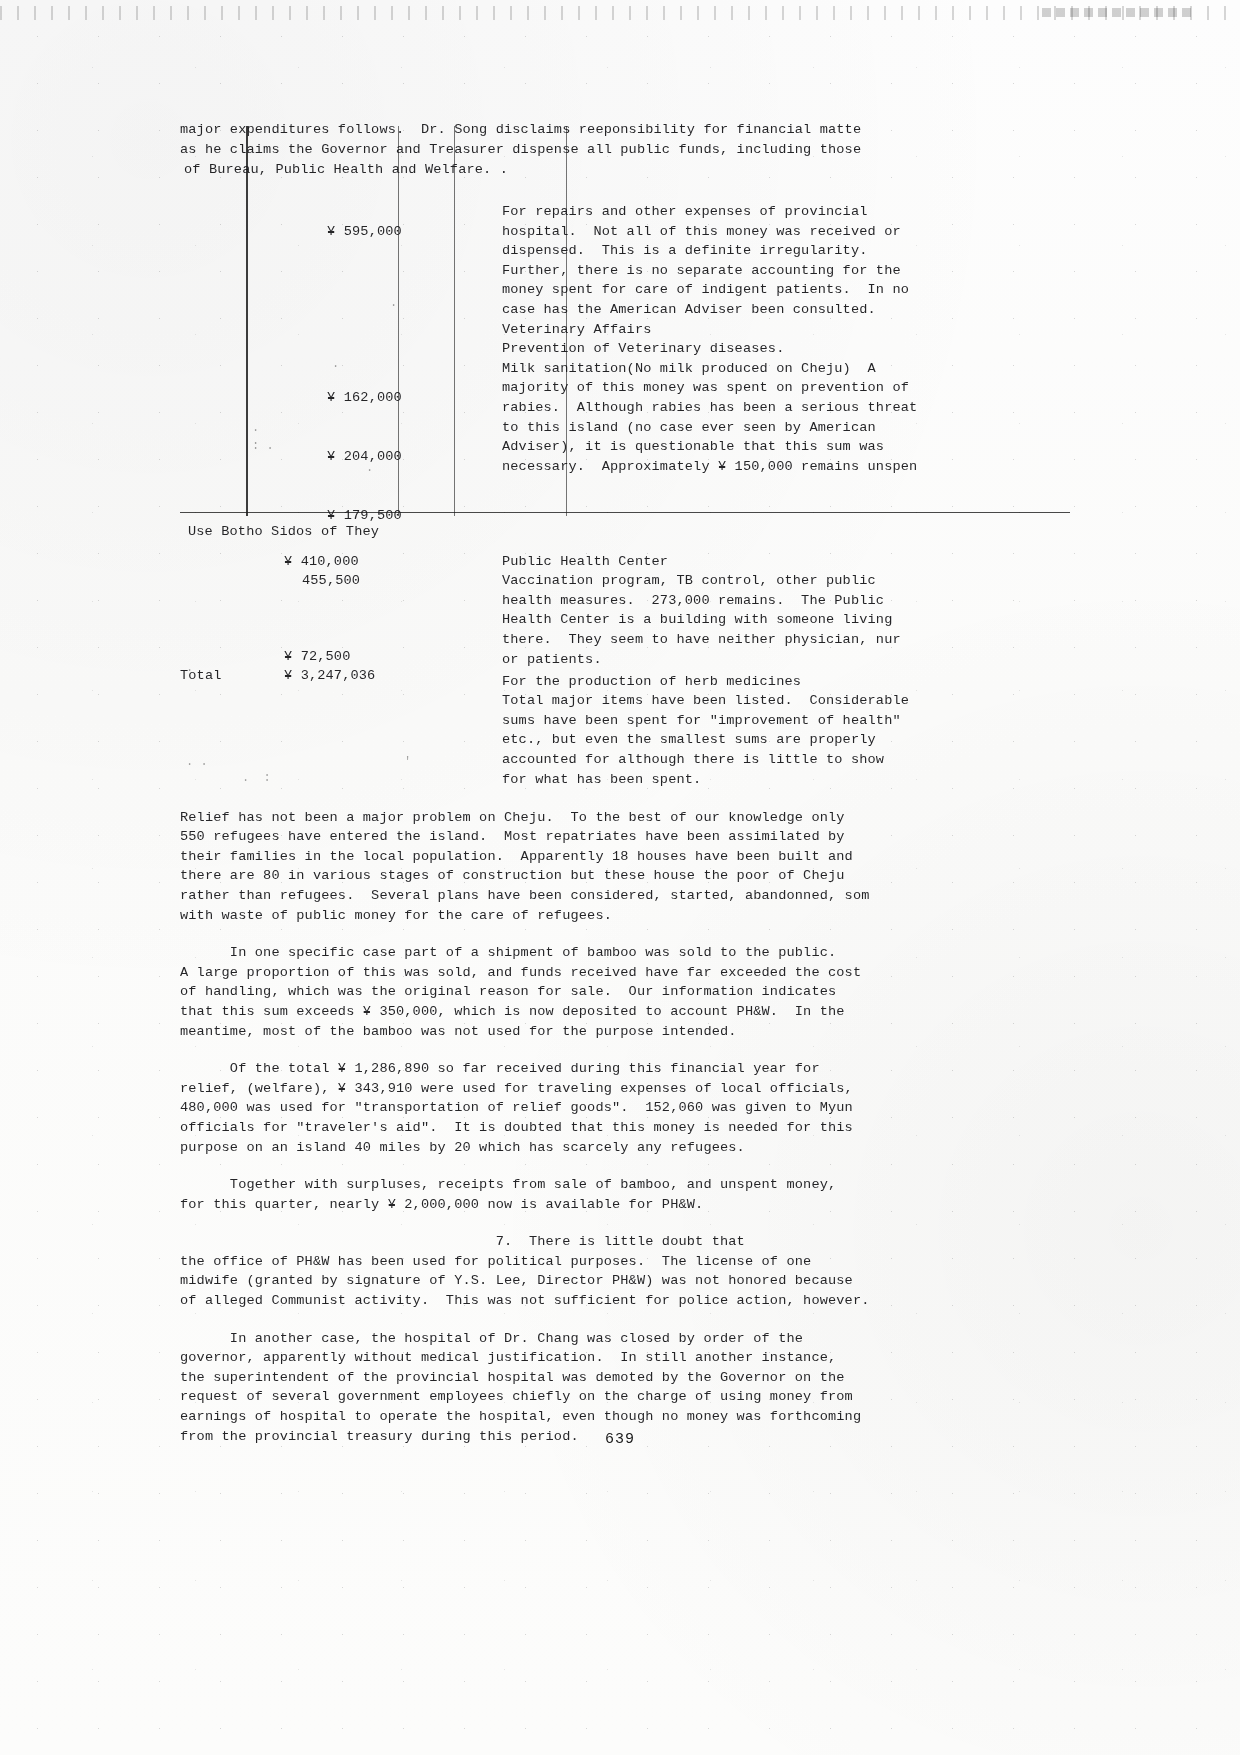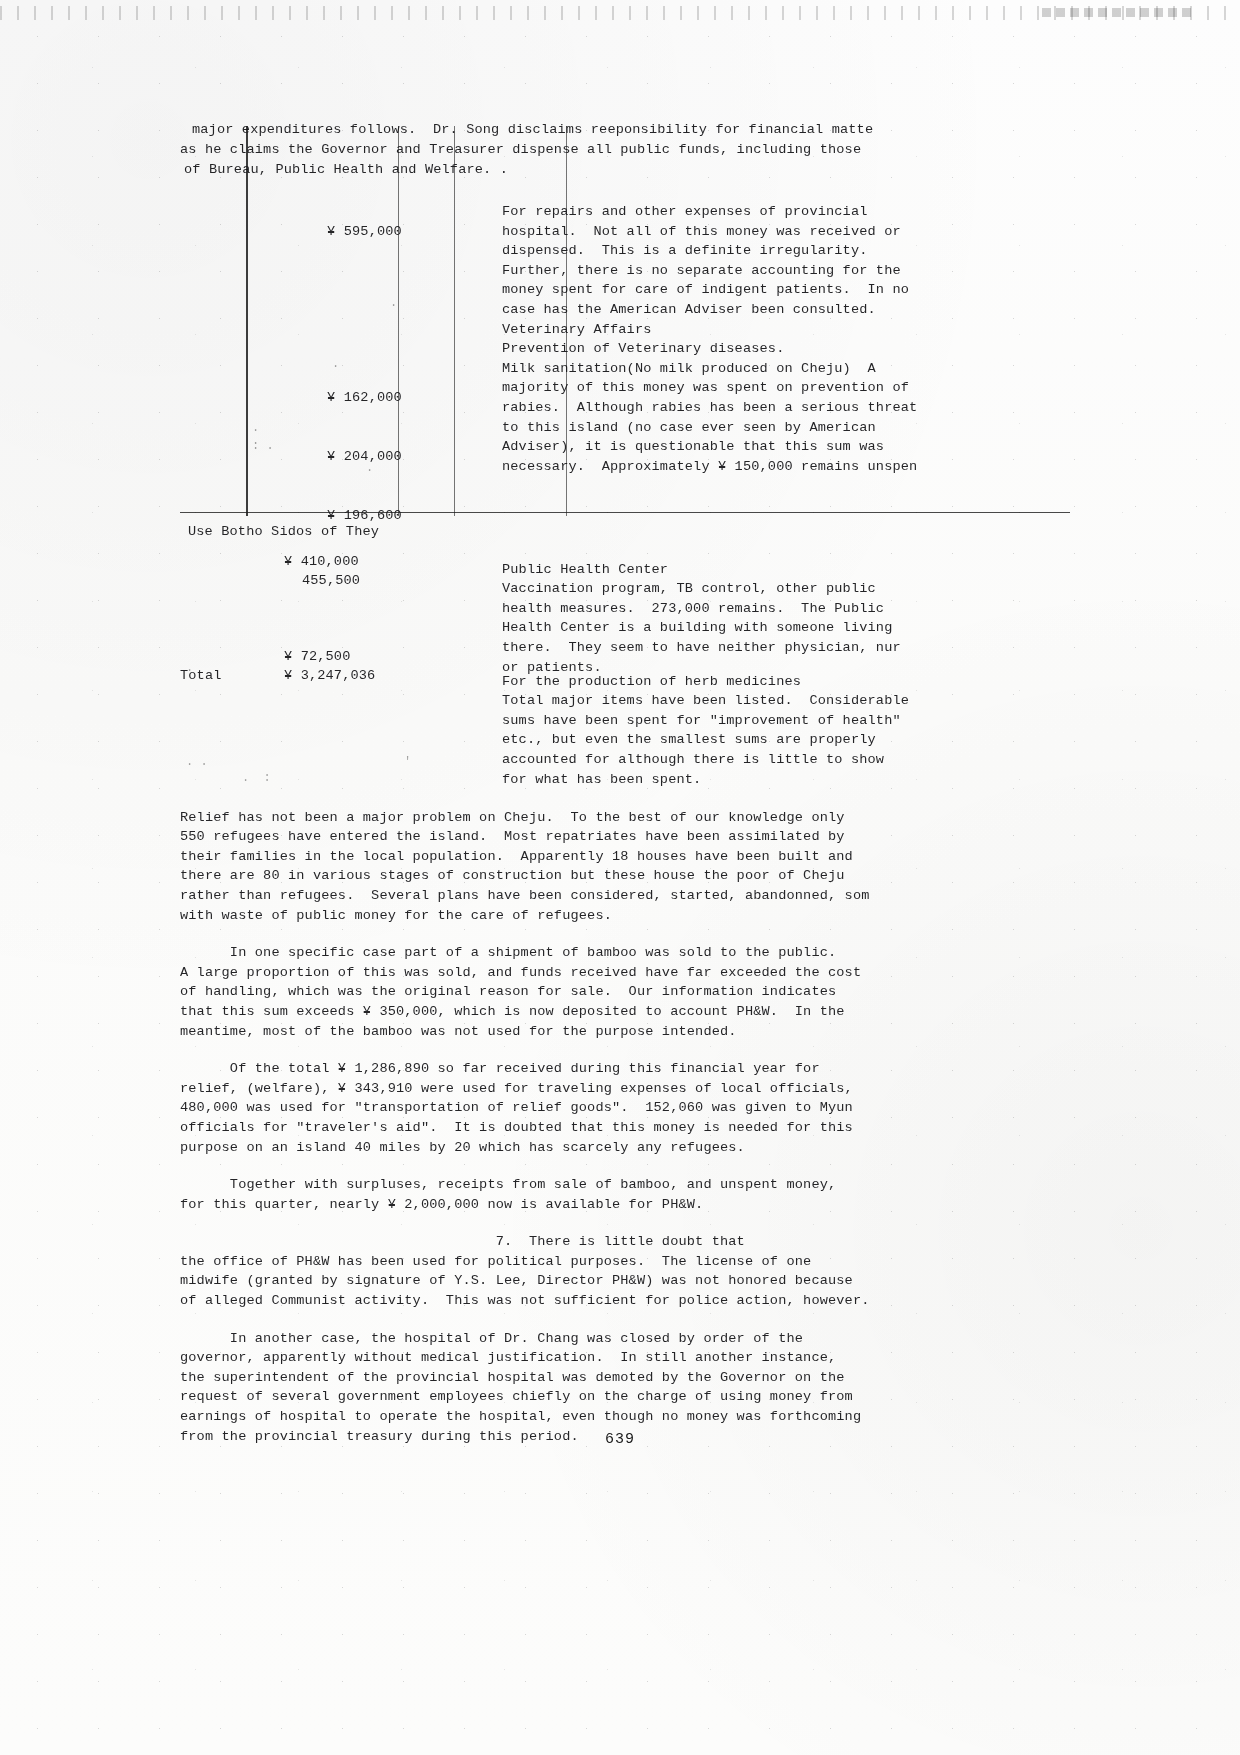--- a/index.html
+++ b/index.html
@@ -155,37 +155,37 @@
 
   <div class="content">
 
     <div class="form-block" style="height:400px;">
 
       <div class="vrule" style="left:66px; top:6px; height:390px;"></div>
       <div class="vrule soft" style="left:218px; top:6px; height:390px;"></div>
       <div class="vrule soft" style="left:274px; top:6px; height:390px;"></div>
       <div class="vrule soft" style="left:386px; top:6px; height:390px;"></div>
 
-      <div class="head-lines typed fade-a" style="position:absolute; left:12px; top:0; width:890px;">major expenditures follows.  Dr. Song disclaims reeponsibility for financial matte</div>
+      <div class="head-lines typed fade-a" style="position:absolute; left:0; top:0; width:890px;">major expenditures follows.  Dr. Song disclaims reeponsibility for financial matte</div>
       <div class="head-lines typed fade-a" style="position:absolute; left:4px; top:40px; width:890px;">of Bureau, Public Health and Welfare. .</div>
       <div class="head-lines typed fade-a" style="position:absolute; left:0; top:20px; width:890px;">as he claims the Governor and Treasurer dispense all public funds, including those</div>
 
       <div style="position:absolute; left:0; top:82px; width:300px; z-index:2;">
         <div class="typed amt-row fade-a">
           <span>¥</span>&nbsp;<span>595,000</span>
         </div>
         <div class="amt-spacer"></div>
         <div class="typed amt-row fade-a">
           <span>¥</span>&nbsp;<span>162,000</span>
         </div>
         <div class="typed amt-row fade-a">
           <span>¥</span>&nbsp;<span>204,000</span>
         </div>
         <div class="typed amt-row fade-a">
-          <span>¥</span>&nbsp;<span>196,600</span>
+          <span>¥</span>&nbsp;<span>179,500</span>
         </div>
       </div>
 
       <div class="typed fade-a" style="position:absolute; left:322px; top:82px; width:576px; z-index:2;">For repairs and other expenses of provincial
 hospital.  Not all of this money was received or
 dispensed.  This is a definite irregularity.
 Further, there is no separate accounting for the
 money spent for care of indigent patients.  In no
 case has the American Adviser been consulted.
 Veterinary Affairs
@@ -223,21 +223,21 @@
         <div class="typed amt-line fade-a">
           <span class="amt-label"></span>
           <span class="amt-value"><span>¥</span>&nbsp;<span>72,500</span></span>
         </div>
         <div class="typed amt-line fade-a">
           <span class="amt-label">Total</span>
           <span class="amt-value"><span>¥</span>&nbsp;<span>3,247,036</span></span>
         </div>
       </div>
 
-      <div class="typed fade-a" style="position:absolute; left:322px; top:12px; width:576px;">Public Health Center
+      <div class="typed fade-a" style="position:absolute; left:322px; top:4px; width:576px;">Public Health Center
 Vaccination program, TB control, other public
 health measures.  273,000 remains.  The Public
 Health Center is a building with someone living
 there.  They seem to have neither physician, nur
 or patients.</div>
       <div class="typed fade-a" style="position:absolute; left:322px; top:124px; width:576px;">For the production of herb medicines
 Total major items have been listed.  Considerable
 sums have been spent for "improvement of health"
 etc., but even the smallest sums are properly
 accounted for although there is little to show

